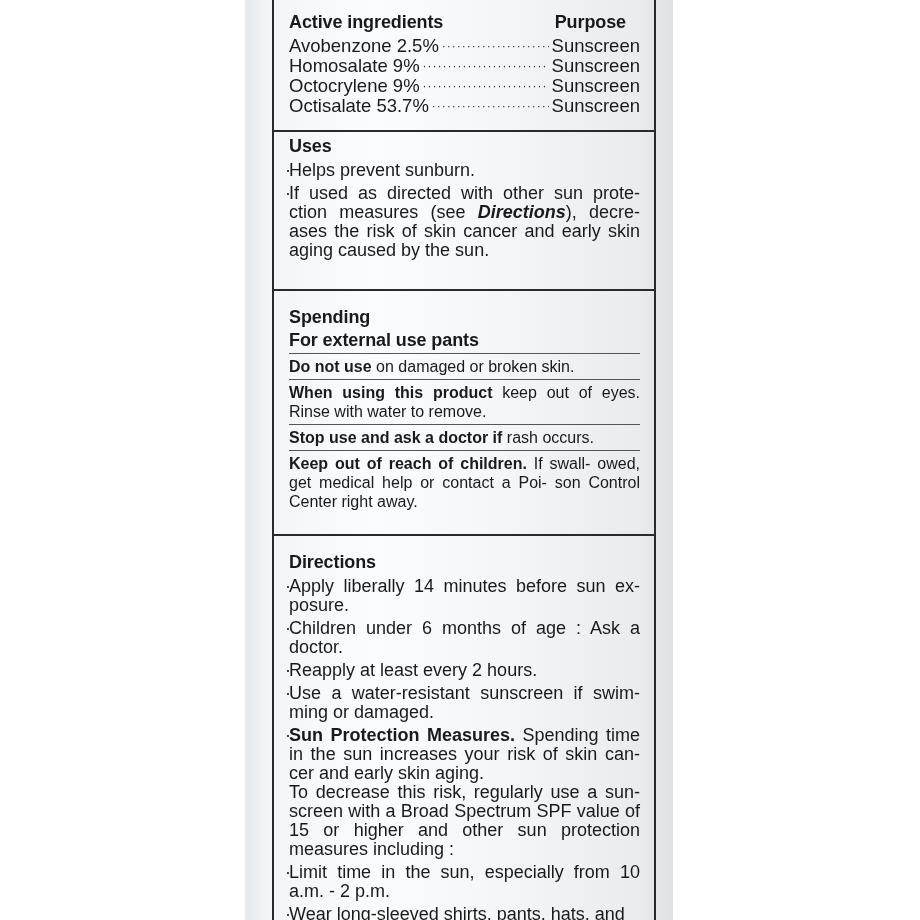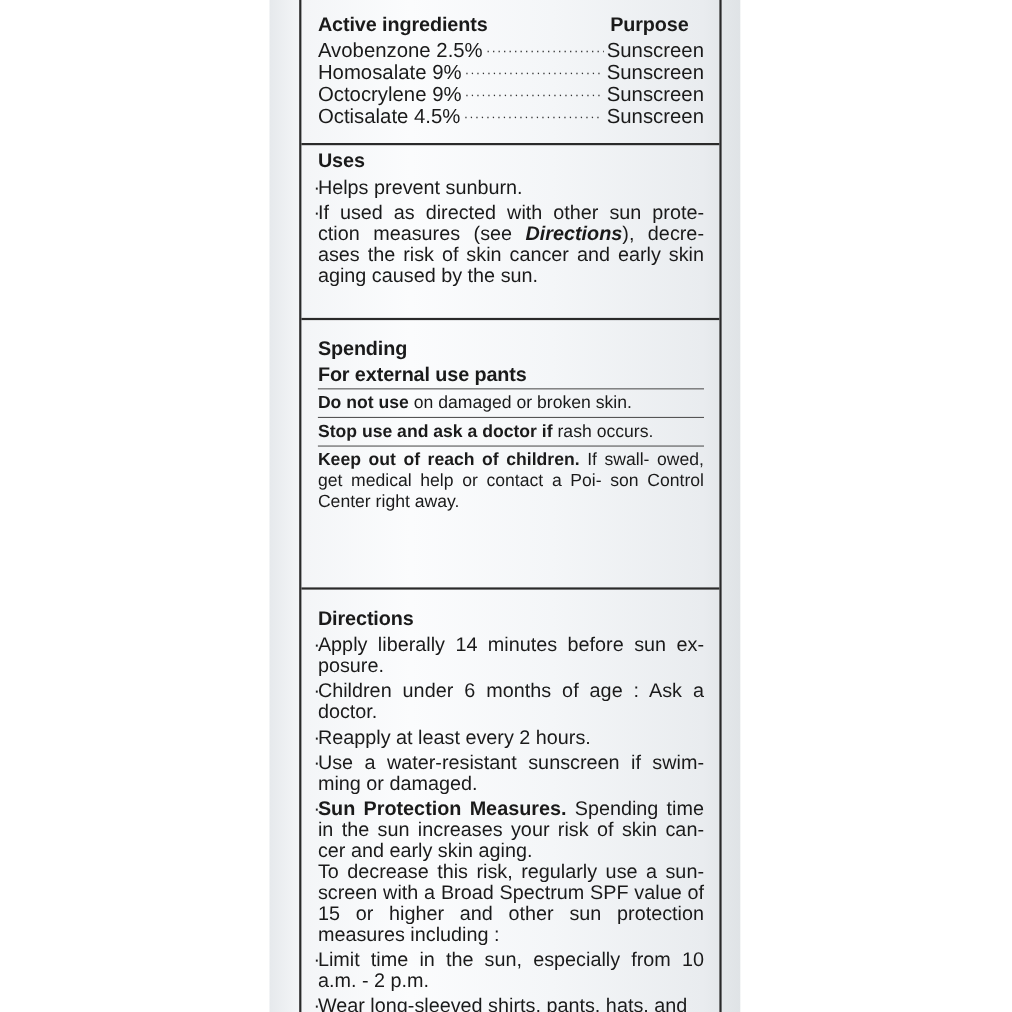--- a/index.html
+++ b/index.html
@@ -53,21 +53,21 @@
         <span class="ing">Homosalate 9%</span>
         <span class="dots">·························</span>
         <span class="purpose">Sunscreen</span>
       </div>
       <div class="row">
         <span class="ing">Octocrylene 9%</span>
         <span class="dots">·························</span>
         <span class="purpose">Sunscreen</span>
       </div>
       <div class="row">
-        <span class="ing">Octisalate 4.5%</span>
+        <span class="ing">Octisalate 53.7%</span>
         <span class="dots">·························</span>
         <span class="purpose">Sunscreen</span>
       </div>
     </div>
   </div>
 
   <div class="section" style="top:134px; height:157px;">
     <div class="inner" style="top:4px;">
       <div class="h" style="margin-bottom:5px;">Uses</div>
       <div class="bullet">
@@ -79,20 +79,21 @@
         <span>If used as directed with other sun prote- ction measures (see </span><b><i>Directions</i></b><span>), decre- ases the risk of skin cancer and early skin aging caused by the sun.</span>
       </div>
     </div>
   </div>
 
   <div class="section" style="top:293px; height:243px;">
     <div class="inner" style="top:16px;">
       <div class="h" style="margin-bottom:4px;">Spending</div>
       <div class="warn-line h" style="font-size:18px; padding-top:0;">For external use pants</div>
       <div class="warn-line"><b>Do not use</b><span> on damaged or broken skin.</span></div>
+      <div class="warn-line para"><b>When using this product</b><span> keep out of eyes. Rinse with water to remove.</span></div>
       <div class="warn-line"><b>Stop use and ask a doctor if</b><span> rash occurs.</span></div>
       <div class="warn-line para"><b>Keep out of reach of children.</b><span> If swall- owed, get medical help or contact a Poi- son Control Center right away.</span></div>
     </div>
   </div>
 
   <div class="section" style="top:538px; height:400px; border-bottom:none;">
     <div class="inner" style="top:16px;">
       <div class="h" style="margin-bottom:5px;">Directions</div>
       <div class="bullet para"><span class="dot">·</span><span>Apply liberally 14 minutes before sun ex- posure.</span></div>
       <div class="bullet para"><span class="dot">·</span><span>Children under 6 months of age : Ask a doctor.</span></div>

